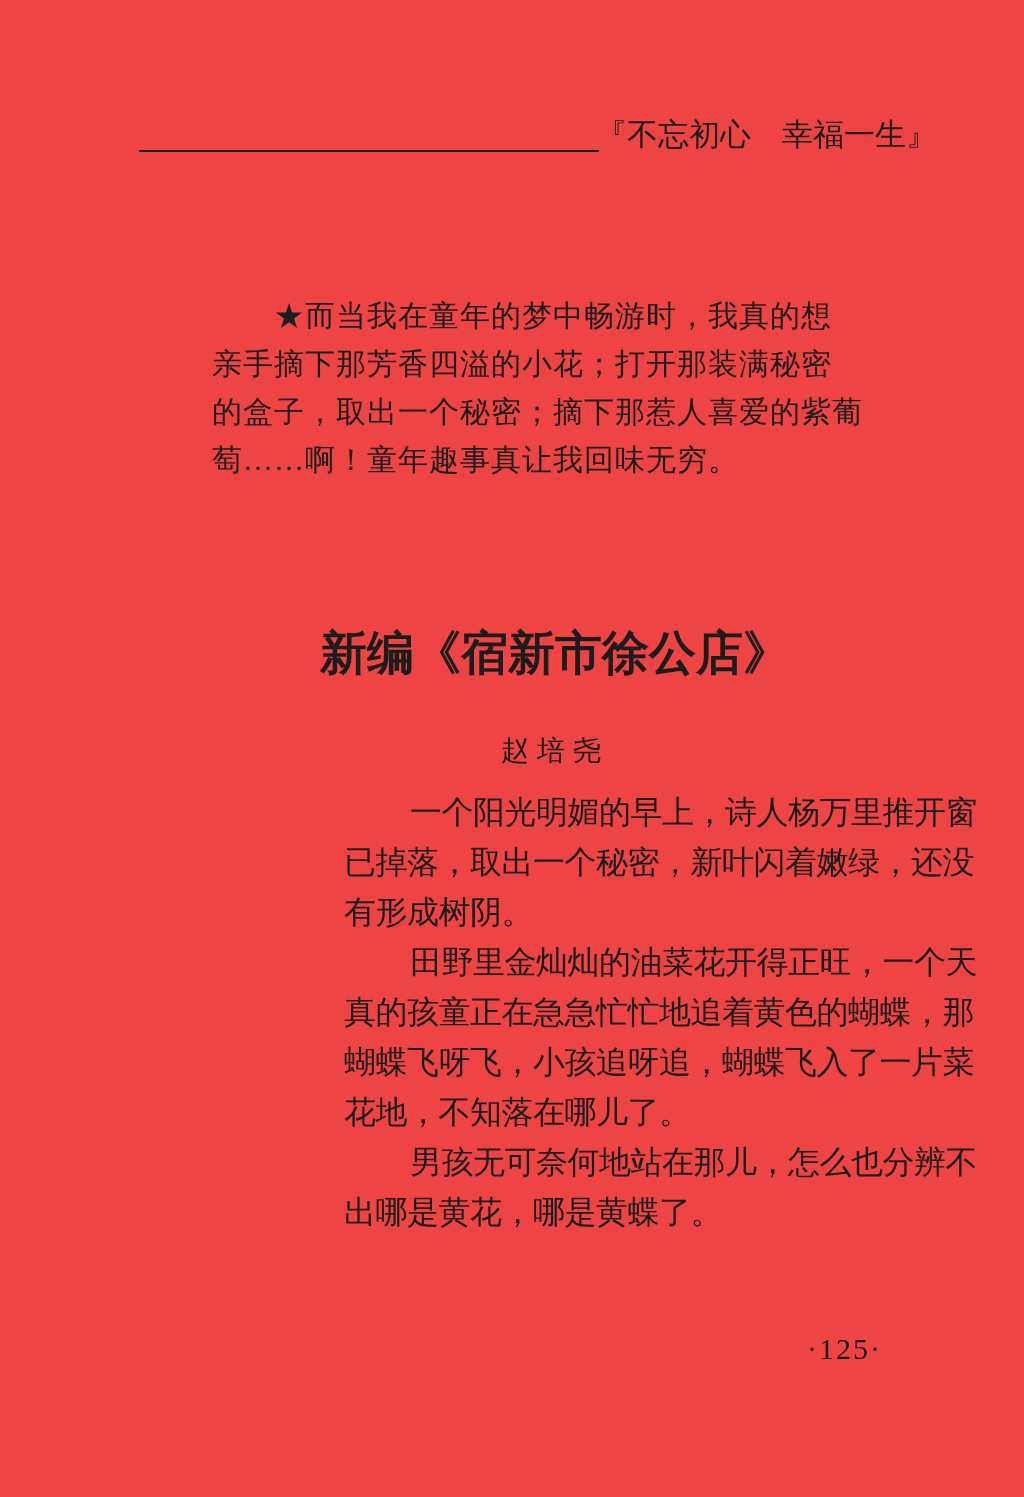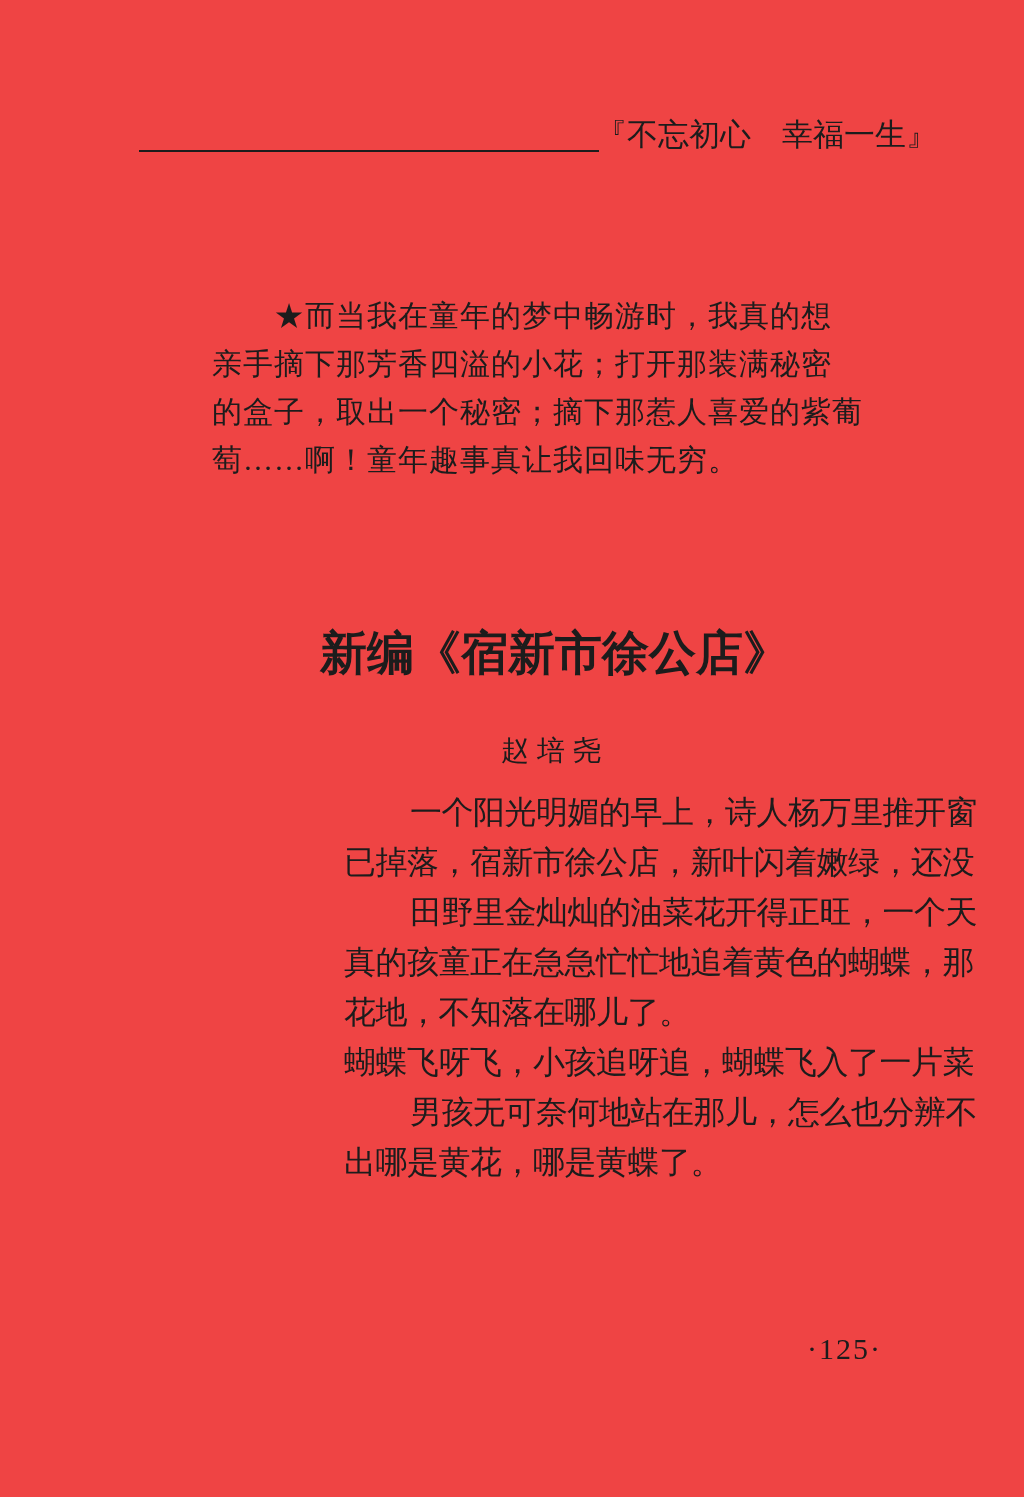--- a/index.html
+++ b/index.html
@@ -107,27 +107,28 @@
     <div class="line">萄……啊！童年趣事真让我回味无穷。</div>
   </div>
 
   <div class="article-title">新编《宿新市徐公店》</div>
 
   <div class="article-author">赵培尧</div>
 
   <div class="article-body">
     <div>
       <div class="line indent">一个阳光明媚的早上，诗人杨万里推开窗</div>
-      <div class="line">已掉落，宿新市徐公店，新叶闪着嫩绿，还没</div>
+      <div class="line">已掉落，取出一个秘密，新叶闪着嫩绿，还没</div>
+      <div class="line">有形成树阴。</div>
     </div>
     <div>
       <div class="line indent">田野里金灿灿的油菜花开得正旺，一个天</div>
       <div class="line">真的孩童正在急急忙忙地追着黄色的蝴蝶，那</div>
+      <div class="line">蝴蝶飞呀飞，小孩追呀追，蝴蝶飞入了一片菜</div>
       <div class="line">花地，不知落在哪儿了。</div>
-      <div class="line">蝴蝶飞呀飞，小孩追呀追，蝴蝶飞入了一片菜</div>
     </div>
     <div>
       <div class="line indent">男孩无可奈何地站在那儿，怎么也分辨不</div>
       <div class="line">出哪是黄花，哪是黄蝶了。</div>
     </div>
   </div>
 
   <div class="page-number">·125·</div>
 
 </div>

